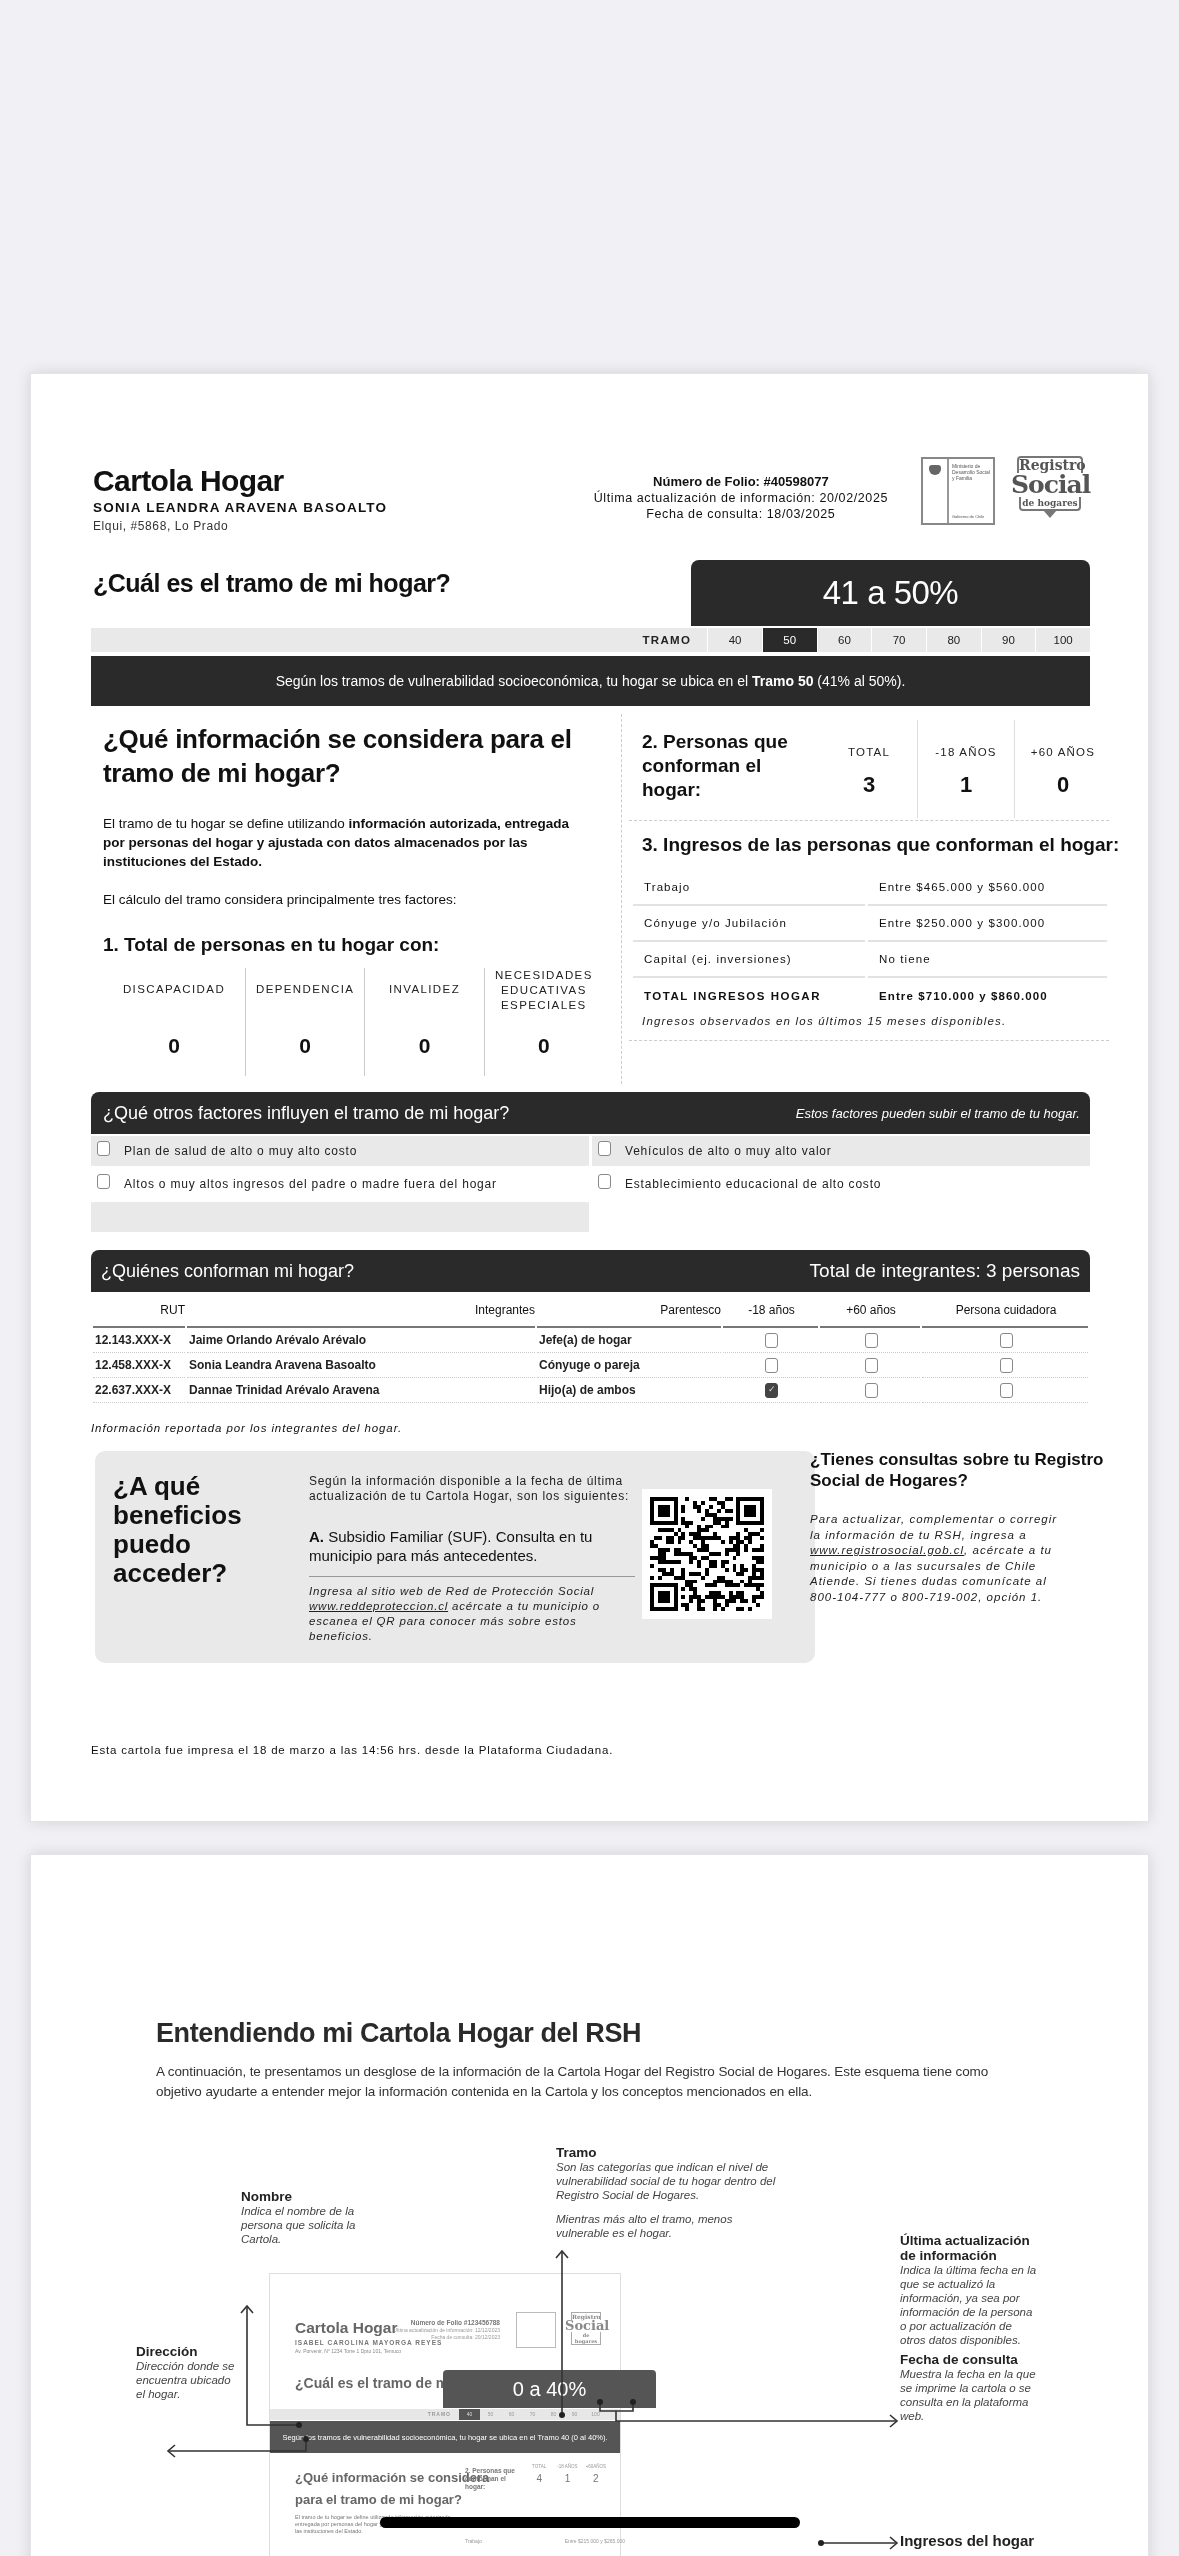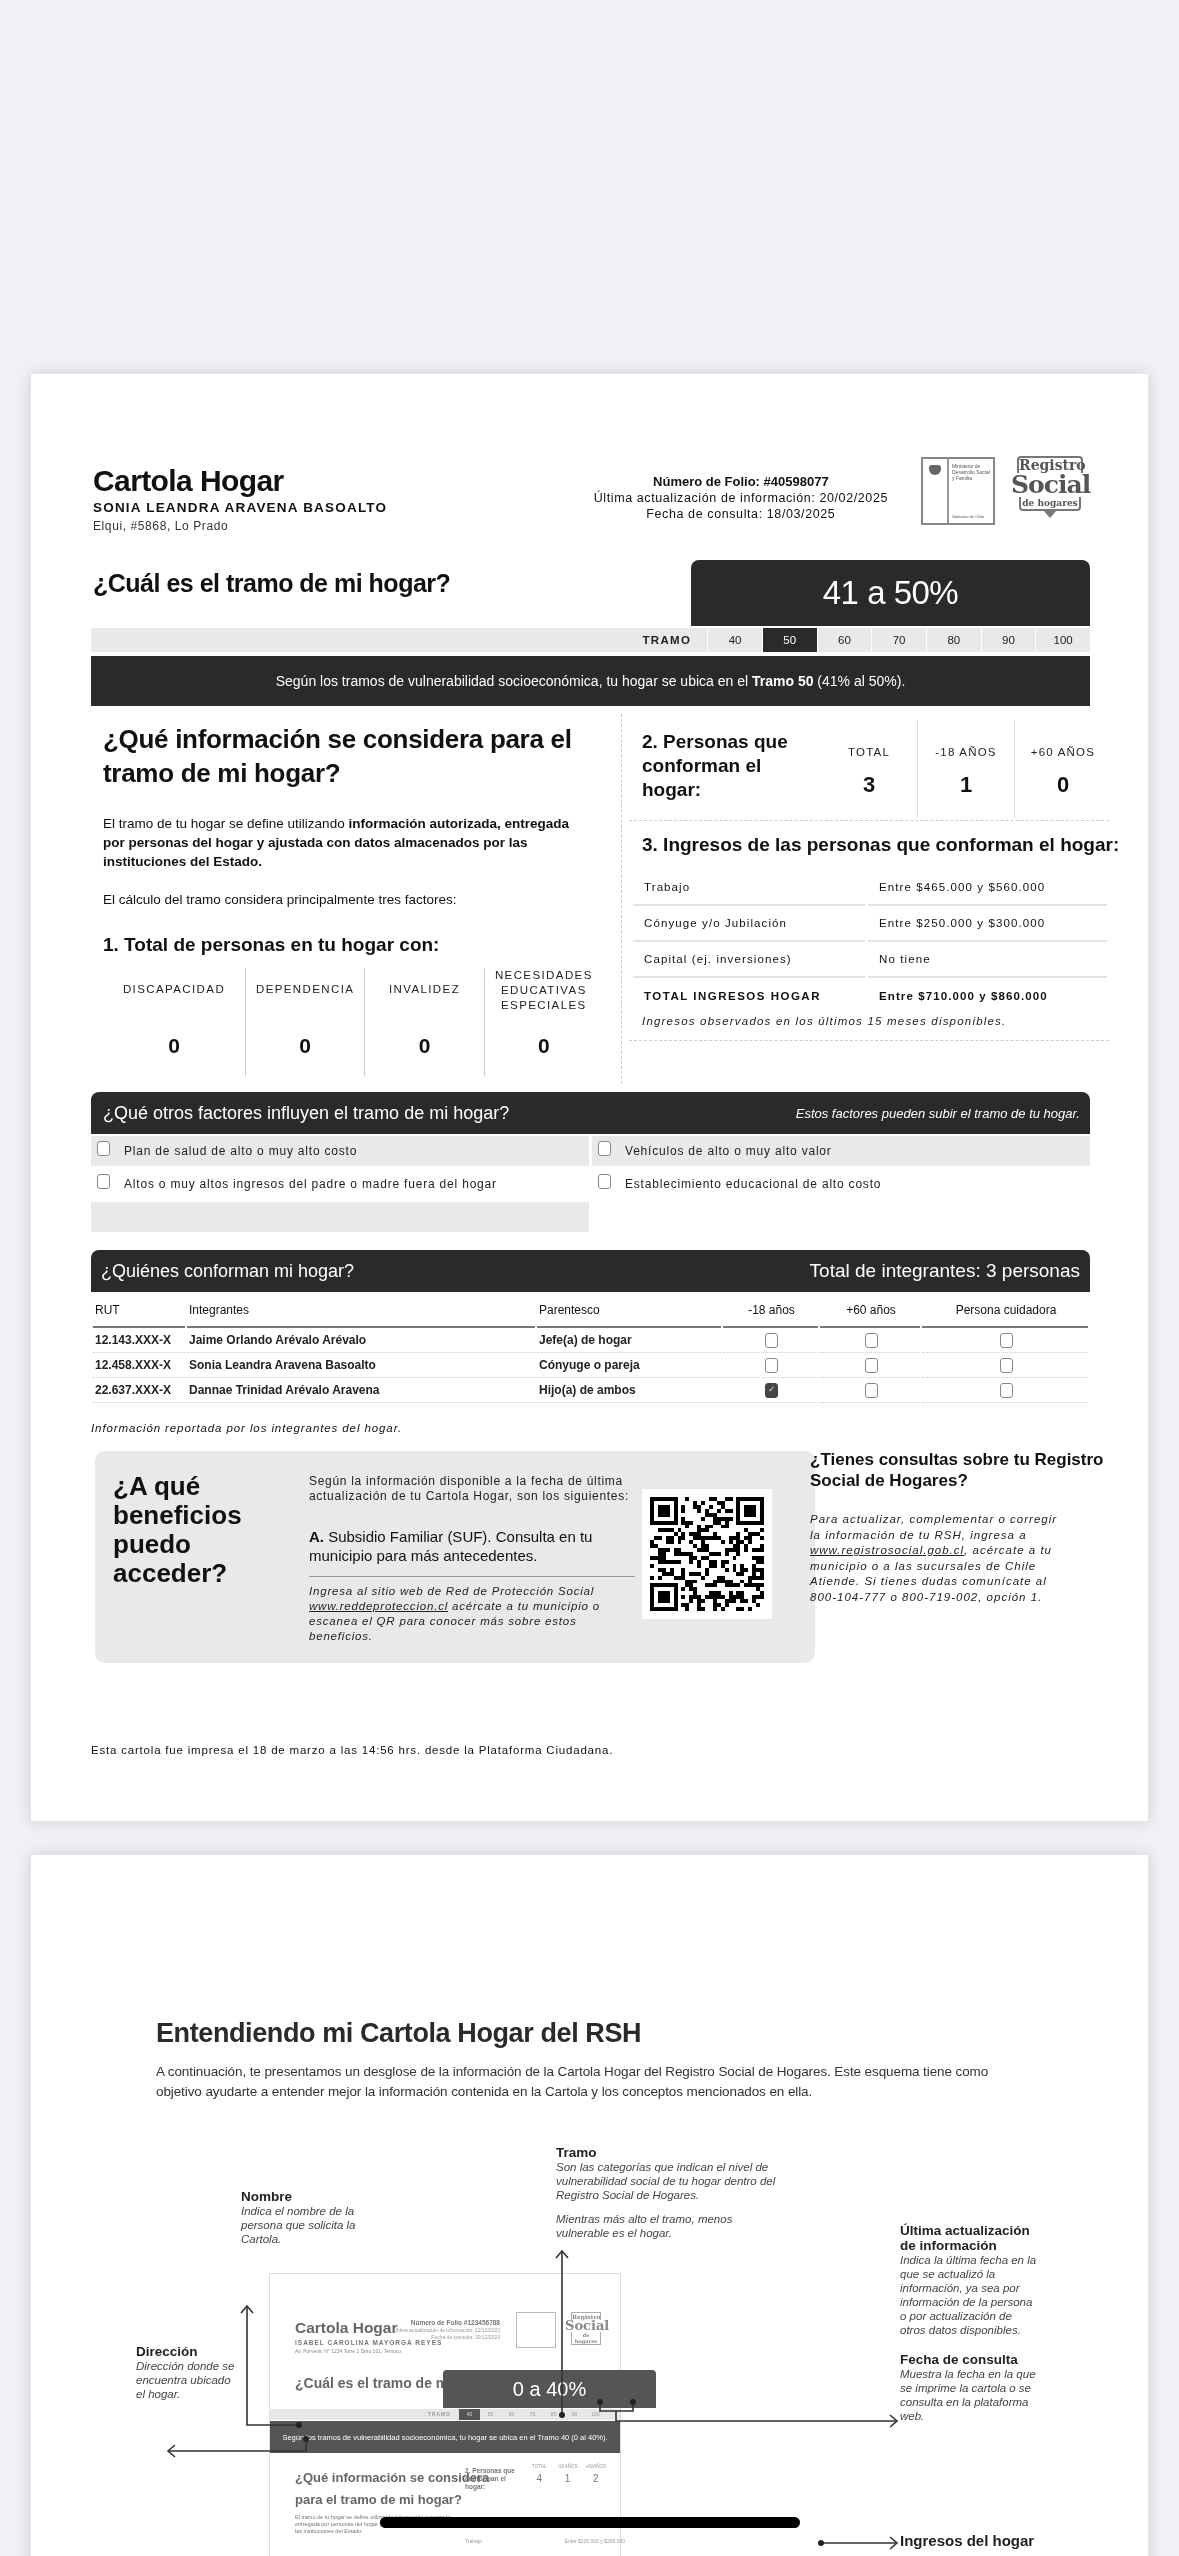--- a/index.html
+++ b/index.html
@@ -91,21 +91,21 @@
   .fitem:nth-child(1), .fitem:nth-child(2), .fitem:nth-child(5), .fitem:nth-child(6) { background: #e9e9e9; }
   .fitem:nth-child(3), .fitem:nth-child(4) { background: #fff; }
   .cb { width: 13px; height: 15px; border: 1.5px solid #888; border-radius: 3px; background: #fff; margin-right: 14px; margin-top: -6px; flex: none; }
   .cb.checked { background: #444; border-color: #444; position: relative; }
   .cb.checked::after { content: "\2713"; color: #ddd; font-size: 9px; position: absolute; left: 2px; top: 0; }
 
   .members-head { left: 60px; top: 876px; width: 999px; height: 42px; background: #2a2a2a; border-radius: 8px 8px 0 0; color: #fff; display: flex; align-items: center; justify-content: space-between; padding: 0 10px; }
   .members-head .t { font-size: 18px; }
   .members-head .s { font-size: 19px; }
   .members-table { left: 60px; top: 920px; width: 999px; border-collapse: separate; border-spacing: 2px 0; }
-  .members-table th { font-size: 12px; font-weight: normal; text-align: left; height: 34px; border-bottom: 2px solid #777; padding-left: 2px; color: #111; }
+  .members-table th { font-size: 12px; font-weight: normal; text-align: right; height: 34px; border-bottom: 2px solid #777; padding-left: 2px; color: #111; }
   .members-table th.c, .members-table td.c { text-align: center; }
   .members-table td { font-size: 12px; height: 25px; border-bottom: 1px dotted #ccc; padding-left: 2px; font-weight: bold; color: #222; }
   .members-table td .cb { display: inline-block; margin: 0; vertical-align: middle; }
   .members-note { left: 60px; top: 1048px; font-size: 11.5px; font-style: italic; letter-spacing: 0.9px; color: #111; }
 
   .benef-box { left: 64px; top: 1077px; width: 720px; height: 212px; background: #e9e9e9; border-radius: 10px; }
   .benef-title { left: 82px; top: 1098px; width: 150px; font-size: 26px; font-weight: bold; line-height: 29px; }
   .benef-intro { left: 278px; top: 1100px; width: 330px; font-size: 12px; letter-spacing: 0.7px; line-height: 15px; color: #222; }
   .benef-item { left: 278px; top: 1153px; width: 330px; font-size: 15px; line-height: 19px; }
   .benef-item b { font-weight: bold; }
@@ -123,21 +123,21 @@
 
   
   .p2 { position: absolute; }
   .g-title { left: 125px; top: 163px; font-size: 27px; font-weight: bold; color: #2a2a2a; letter-spacing: -0.4px; }
   .g-intro { left: 125px; top: 207px; width: 850px; font-size: 13.5px; color: #333; line-height: 20px; letter-spacing: -0.1px; }
   .ann-h { font-size: 13.5px; font-weight: bold; color: #222; }
   .ann-t { font-size: 11.5px; font-style: italic; color: #444; line-height: 14px; }
   .ann-nombre { left: 210px; top: 334px; width: 120px; }
   .ann-dir { left: 105px; top: 489px; width: 100px; }
   .ann-tramo { left: 525px; top: 290px; width: 220px; }
-  .ann-ult { left: 869px; top: 368px; width: 140px; }
+  .ann-ult { left: 869px; top: 378px; width: 140px; }
   .ann-fecha { left: 869px; top: 497px; width: 140px; }
   .ann-ing { left: 869px; top: 677px; width: 160px; }
 
   .mini { left: 238px; top: 418px; width: 352px; height: 400px; background: #fff; border: 1.5px solid #ddd; }
   .mini-in { position: absolute; }
   .m-title { left: 25px; top: 45px; font-size: 15.5px; font-weight: bold; color: #666; }
   .m-name { left: 25px; top: 65px; font-size: 6.5px; font-weight: bold; color: #777; letter-spacing: 1px; }
   .m-addr { left: 25px; top: 74px; font-size: 5px; color: #888; }
   .m-q { left: 25px; top: 101px; font-size: 14px; font-weight: bold; color: #666; }
   .m-meta { right: 120px; top: 45px; text-align: right; font-size: 5px; color: #999; line-height: 7px; }

